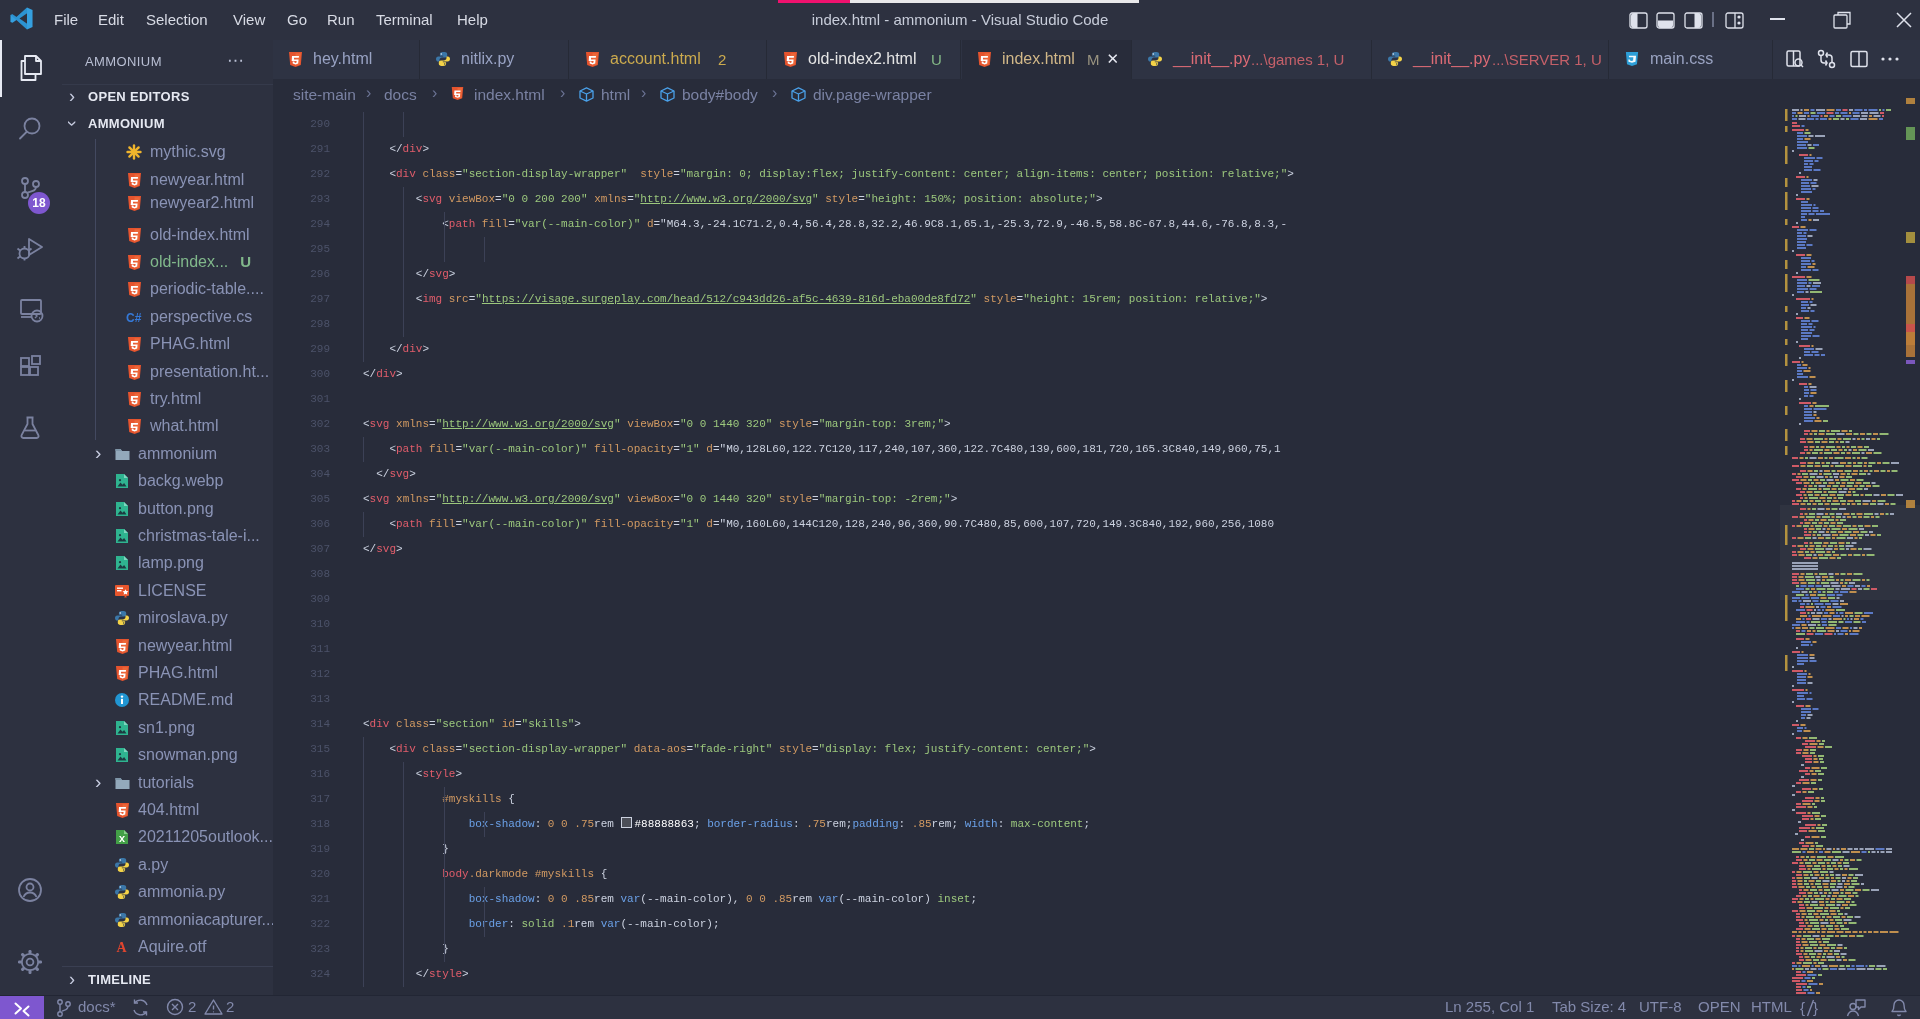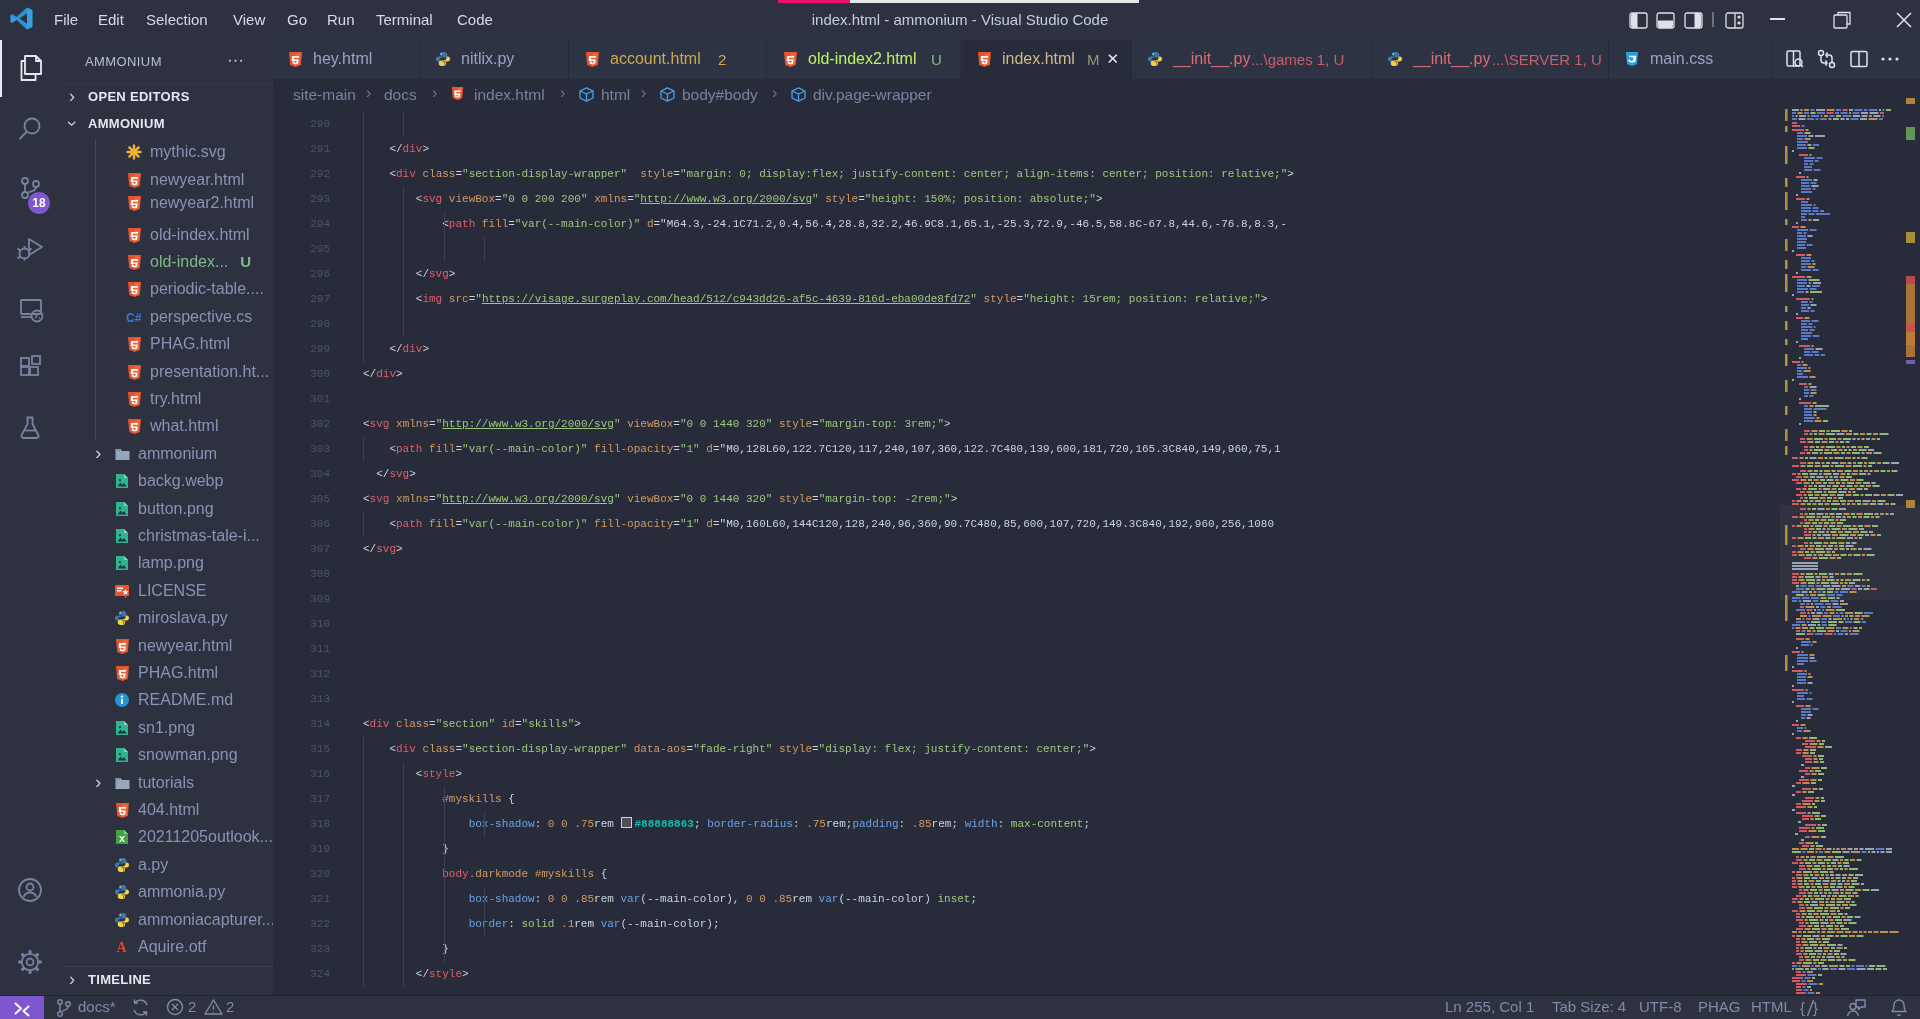--- a/index.html
+++ b/index.html
@@ -43,21 +43,21 @@
 .eact { position:absolute; top:49px; }
 .breadcrumbs { position:absolute; left:273px; top:79px; width:1517px; height:33px; background:#282c3a; z-index:3; overflow:hidden; }
 .bc { position:absolute; top:7px; font-size:15.5px; color:#7a82a3; white-space:nowrap; }
 .bcsep { position:absolute; top:5px; font-size:16px; color:#6b7394; }
 .bcicon { position:absolute; top:7px; }
 .codewrap { position:absolute; left:273px; top:79px; width:1517px; height:916px; overflow:hidden; background:#282c3a; z-index:1; }
 .cl { position:absolute; left:0; width:100%; height:25px; font-family:"Liberation Mono",monospace; font-size:11px; line-height:25px; white-space:pre; }
 .ln { position:absolute; left:0; width:330px; text-align:right; color:#4c5269; }
 .lc { position:absolute; left:363px; }
 .lc i.w { color:#ccd2e0; } .lc i.r { color:#e25d6b; } .lc i.o { color:#d29a62; }
-.lc i.g { color:#9cc87d; } .lc i.b { color:#6ba1e8; } .lc i.y { color:#14b8a6;font-weight:bold; }
+.lc i.g { color:#9cc87d; } .lc i.b { color:#6ba1e8; } .lc i.y { color:#ffffff; }
 .lc i.u { text-decoration:underline; }
 .swatch { display:inline-block; width:11px; height:11px; border:1.5px solid #ccd2e0; vertical-align:-1px; margin-right:3px; background:rgba(136,136,136,0.38); }
 .guide { position:absolute; width:1px; background:#3c4156; z-index:2; }
 
 .minimap { position:absolute; left:1780px; top:95px; width:140px; height:924px; z-index:4; }
 .scrollbar { position:absolute; left:1905px; top:79px; width:15px; height:916px; z-index:4; }
 
 .statusbar { position:absolute; left:0; top:995px; width:1920px; height:24px; background:#2d3140; border-top:1px solid #222634; z-index:10; }
 .remote { position:absolute; left:0; top:0; width:44px; height:24px; background:#7e57cf; }
 .remote svg { position:absolute; left:11px; top:1px; }
@@ -72,21 +72,21 @@
 <path d="M74 27 L41 50 L74 73 Z" fill="#2d3140"></path>
 <path d="M2 35 L28 56 L74 98 L74 73 L41 50 L74 27 L74 2 L28 44 L11 31 Z" fill="#1e7ab8" opacity="0.35"></path>
 </svg>
     <span class="menu" style="left:54px">File</span>
     <span class="menu" style="left:98px">Edit</span>
     <span class="menu" style="left:146px">Selection</span>
     <span class="menu" style="left:233px">View</span>
     <span class="menu" style="left:287px">Go</span>
     <span class="menu" style="left:327px">Run</span>
     <span class="menu" style="left:376px">Terminal</span>
-    <span class="menu" style="left:457px">Code</span>
+    <span class="menu" style="left:457px">Help</span>
     <div class="wtitle">index.html - ammonium - Visual Studio Code</div>
     <svg class="wc" style="left:1629px" width="19" height="17" viewBox="0 0 19 17">
         <rect x="1" y="1" width="17" height="15" rx="2" stroke="#dfe2ec" stroke-width="1.3" fill="none"></rect>
         <path d="M2 4 a3 3 0 013-3 h3.5 v15 H5 a3 3 0 01-3-3 z" fill="#dfe2ec"></path>
       </svg>
       <svg class="wc" style="left:1656px" width="19" height="17" viewBox="0 0 19 17">
         <rect x="1" y="1" width="17" height="15" rx="2" stroke="#dfe2ec" stroke-width="1.3" fill="none"></rect>
         <path d="M2 8.5 h15 V13 a3 3 0 01-3 3 H5 a3 3 0 01-3-3 z" fill="#dfe2ec"></path>
       </svg>
       <svg class="wc" style="left:1684px" width="19" height="17" viewBox="0 0 19 17">
@@ -559,21 +559,21 @@
         </svg></span>
       <span class="tabtxt" style="color:#ccab4e">account.html</span>
       <span class="tabextra" style="color:#ccab4e;left:148px">2</span>
     </div>
 <div class="tab" style="left:768px;width:193px">
       <span class="tabicon"><svg width="17" height="17" viewBox="0 0 17 17">
           <path d="M2 1h13l-1.2 13L8.5 16 3.2 14z" fill="#e5542e"></path>
           <path d="M8.5 2.2v12.6l4.3-1.3 1-11.3z" fill="#ec6739"></path>
           <path d="M5 5h7l-.2 1.8H7l.1 1.8h4.5l-.4 4-2.7.8-2.7-.8-.2-2h1.8l.1 1 1 .3 1-.3.15-1.5H4.7z" fill="#fff"></path>
         </svg></span>
-      <span class="tabtxt" style="color:#bef264">old-index2.html</span>
+      <span class="tabtxt" style="color:#e5e5e5">old-index2.html</span>
       <span class="tabextra" style="color:#84b886;left:163px">U</span>
     </div>
 <div class="tab active" style="left:962px;width:170px">
       <span class="tabicon"><svg width="17" height="17" viewBox="0 0 17 17">
           <path d="M2 1h13l-1.2 13L8.5 16 3.2 14z" fill="#e5542e"></path>
           <path d="M8.5 2.2v12.6l4.3-1.3 1-11.3z" fill="#ec6739"></path>
           <path d="M5 5h7l-.2 1.8H7l.1 1.8h4.5l-.4 4-2.7.8-2.7-.8-.2-2h1.8l.1 1 1 .3 1-.3.15-1.5H4.7z" fill="#fff"></path>
         </svg></span>
       <span class="tabtxt" style="color:#d2b888">index.html</span>
       <span class="tabextra" style="color:#9a9480;left:125px">M</span>
@@ -2094,21 +2094,21 @@
 <span class="st" style="left:188px">2</span>
 <svg class="sic" style="left:204px" width="19" height="18" viewBox="0 0 19 18">
         <path d="M9.5 2L18 16H1z" stroke="#8289ab" stroke-width="1.4" fill="none" stroke-linejoin="round"></path>
         <line x1="9.5" y1="7.5" x2="9.5" y2="11.5" stroke="#8289ab" stroke-width="1.4" fill="none"></line>
         <circle cx="9.5" cy="13.8" r=".6" fill="#8289ab"></circle>
       </svg>
 <span class="st" style="left:226px">2</span>
 <span class="st" style="left:1445px">Ln 255, Col 1</span>
 <span class="st" style="left:1552px">Tab Size: 4</span>
 <span class="st" style="left:1639px">UTF-8</span>
-<span class="st" style="left:1698px">PHAG</span>
+<span class="st" style="left:1698px">OPEN</span>
 <span class="st" style="left:1751px">HTML</span>
 <svg class="sic" style="left:1800px" width="22" height="20" viewBox="0 0 22 20">
         <text x="0" y="15" font-size="15" fill="#8289ab" font-family="Liberation Sans">{</text>
         <text x="13" y="15" font-size="15" fill="#8289ab" font-family="Liberation Sans">}</text>
         <line x1="13.5" y1="2" x2="7.5" y2="18" stroke="#8289ab" stroke-width="1.4"></line>
       </svg>
 <svg class="sic" style="left:1845px" width="22" height="20" viewBox="0 0 22 20">
         <circle cx="8" cy="8.5" r="3" stroke="#8289ab" stroke-width="1.4" fill="none"></circle>
         <path d="M2.5 18c1-3.5 3-5 5.5-5s4.5 1.5 5.5 5" stroke="#8289ab" stroke-width="1.4" fill="none"></path>
         <path d="M11 2h9v7h-4l-2.5 2.5V9H11z" stroke="#8289ab" stroke-width="1.4" fill="none" stroke-linejoin="round"></path>

